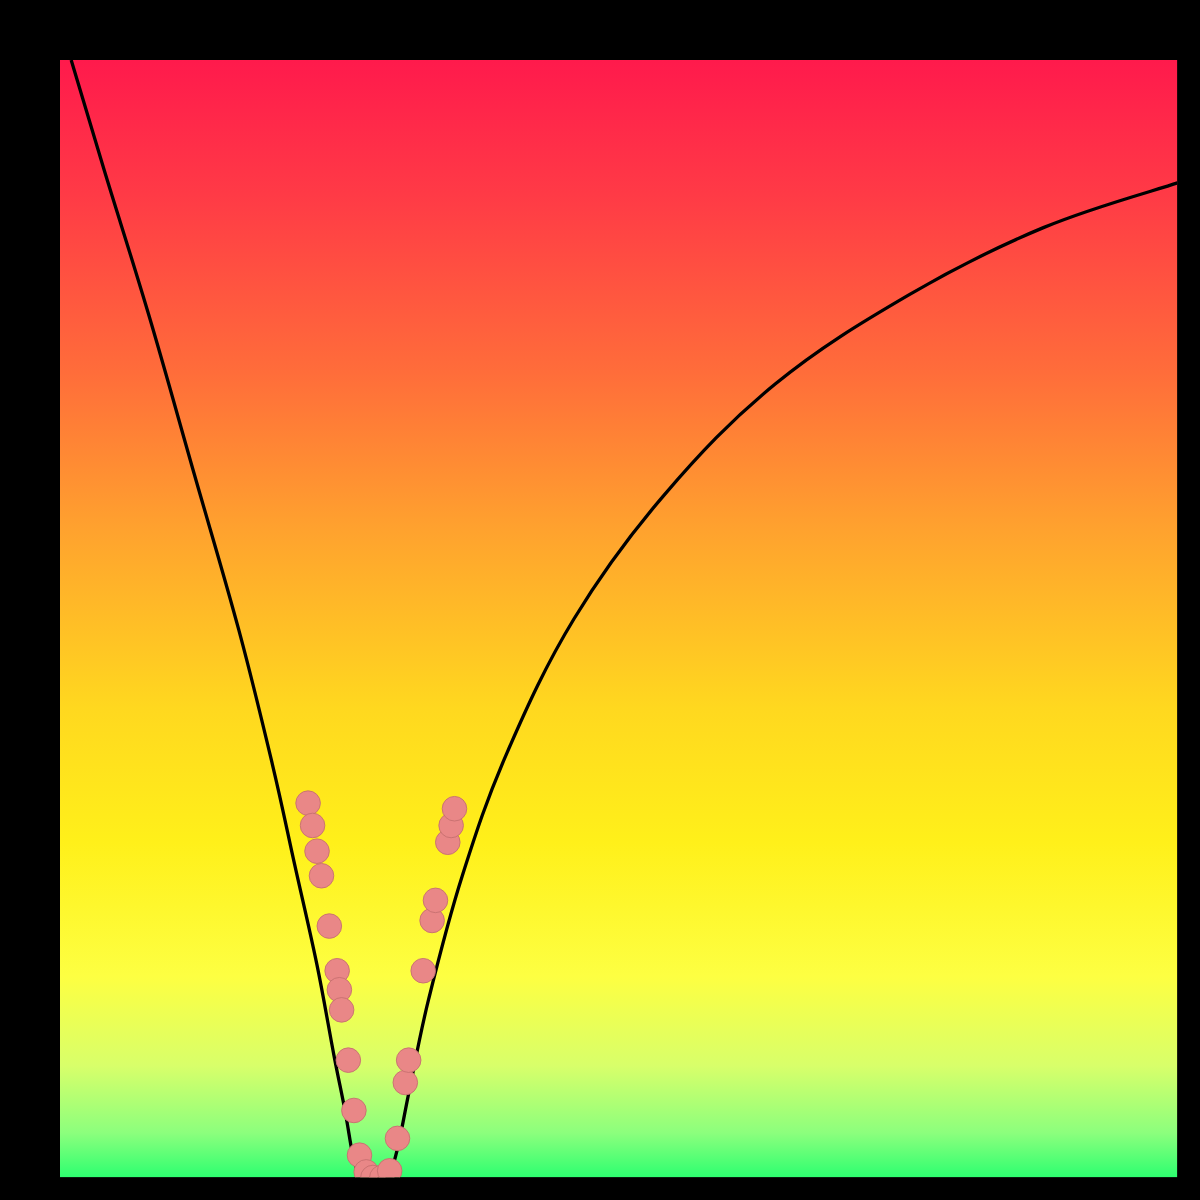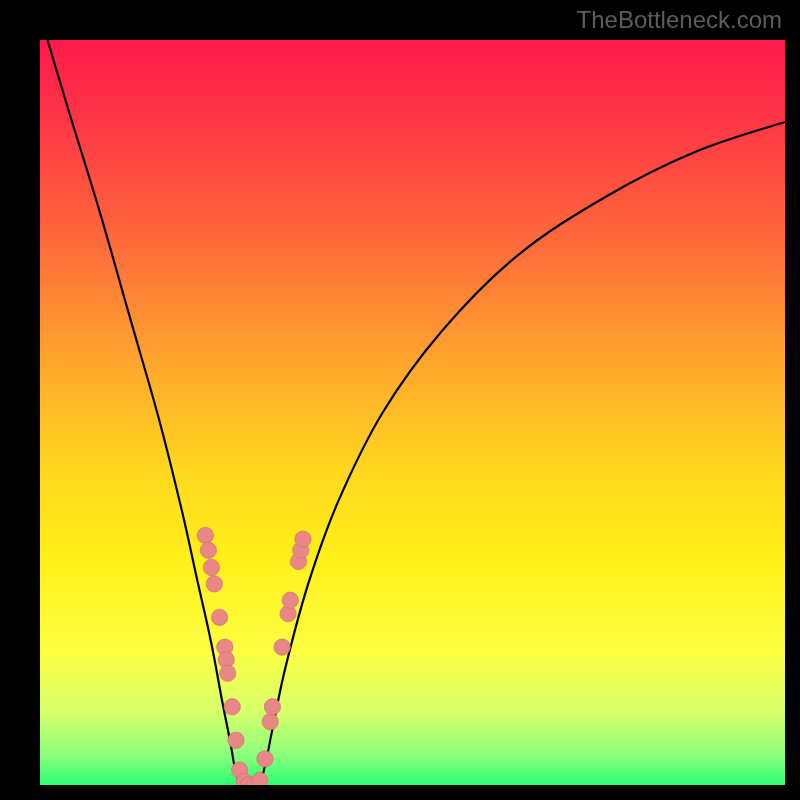--- a/index.html
+++ b/index.html
@@ -40,21 +40,20 @@
   svg.curves {
     position: absolute;
     left: 0;
     top: 0;
   }
 </style>
 </head>
 <body>
 
 <div class="frame">
-  <div class="watermark">TheBottleneck.com</div>
   <div class="plot-area">
     <svg class="curves" width="745" height="745" viewBox="0 0 745 745" preserveAspectRatio="none">
       <defs>
         <linearGradient id="bg-grad" x1="0" y1="0" x2="0" y2="1">
             <stop offset="0.0%" stop-color="#ff1a4c"></stop>
             <stop offset="12.0%" stop-color="#ff3a46"></stop>
             <stop offset="28.0%" stop-color="#ff6d3a"></stop>
             <stop offset="42.0%" stop-color="#ffa22e"></stop>
             <stop offset="58.0%" stop-color="#ffd81f"></stop>
             <stop offset="70.0%" stop-color="#fff01a"></stop>

